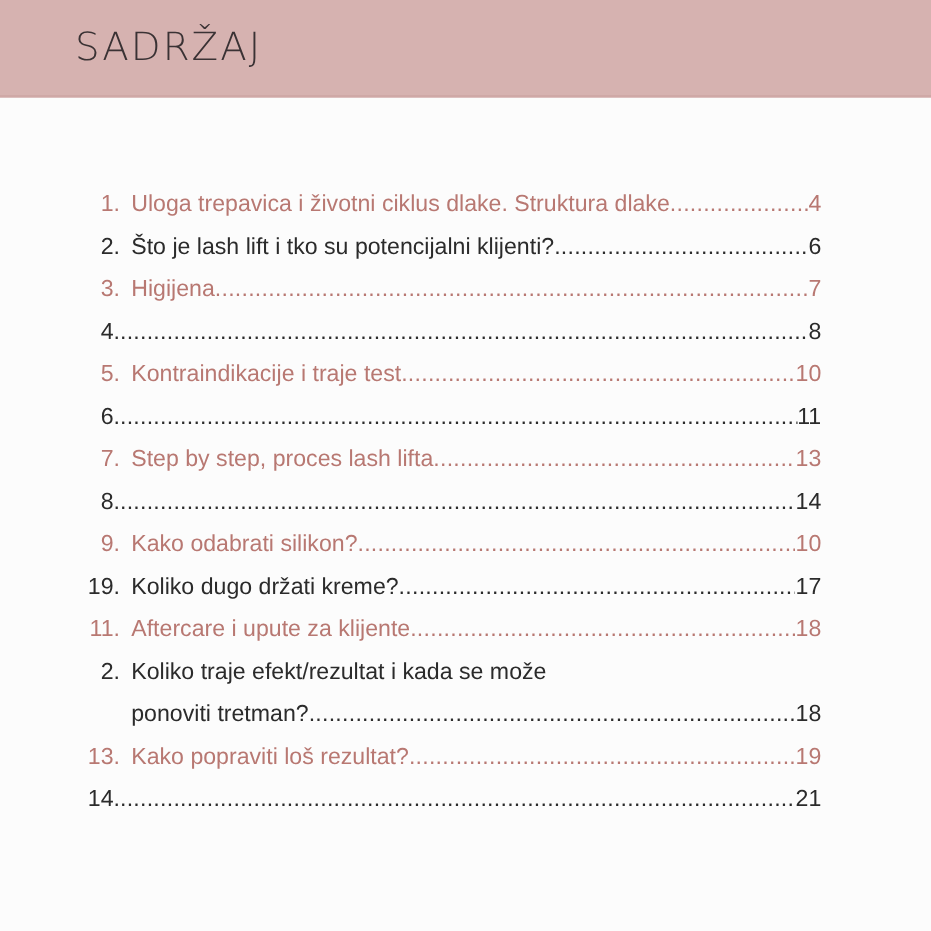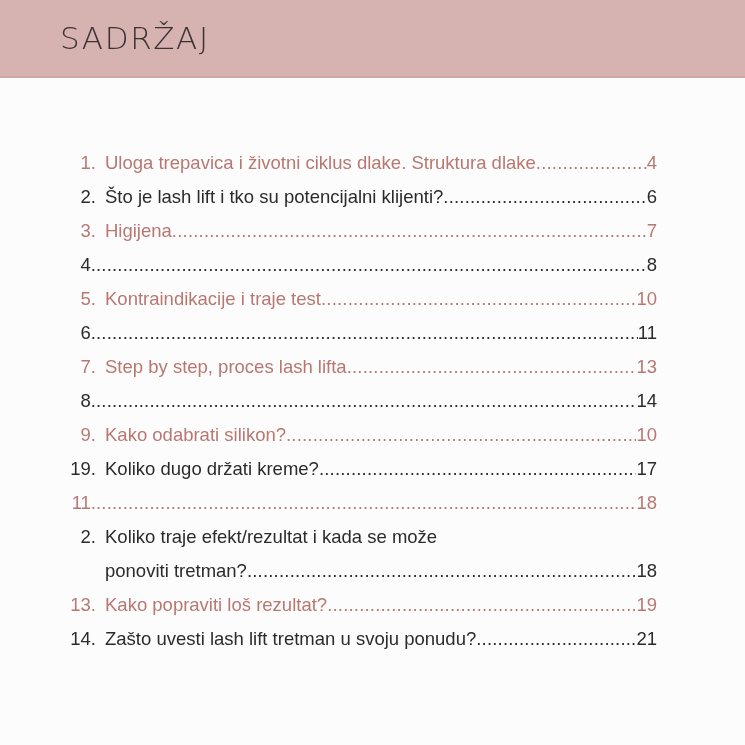--- a/index.html
+++ b/index.html
@@ -161,20 +161,21 @@
         <span class="toc-page">10</span>
       </div>
       <div class="toc-row dark">
         <span class="toc-num">19.</span>
         <span class="toc-title">Koliko dugo držati kreme?</span>
         <span class="toc-leader">...........................................................................................................................</span>
         <span class="toc-page">17</span>
       </div>
       <div class="toc-row rose">
         <span class="toc-num">11.</span>
+        <span class="toc-title">Aftercare i upute za klijente</span>
         <span class="toc-leader">...........................................................................................................................</span>
         <span class="toc-page">18</span>
       </div>
       <div class="toc-row dark nodots">
         <span class="toc-num">2.</span>
         <span class="toc-title">Koliko traje efekt/rezultat i kada se može</span>
       </div>
       <div class="toc-row dark cont">
         <span class="toc-num"></span>
         <span class="toc-title">ponoviti tretman?</span>
@@ -182,19 +183,18 @@
         <span class="toc-page">18</span>
       </div>
       <div class="toc-row rose">
         <span class="toc-num">13.</span>
         <span class="toc-title">Kako popraviti loš rezultat?</span>
         <span class="toc-leader">...........................................................................................................................</span>
         <span class="toc-page">19</span>
       </div>
       <div class="toc-row dark">
         <span class="toc-num">14.</span>
-        <span class="toc-title">Zašto uvesti lash lift tretman u svoju ponudu?</span>
         <span class="toc-leader">...........................................................................................................................</span>
         <span class="toc-page">21</span>
       </div>
     </div>
 
 </div>
 
 </body></html>

